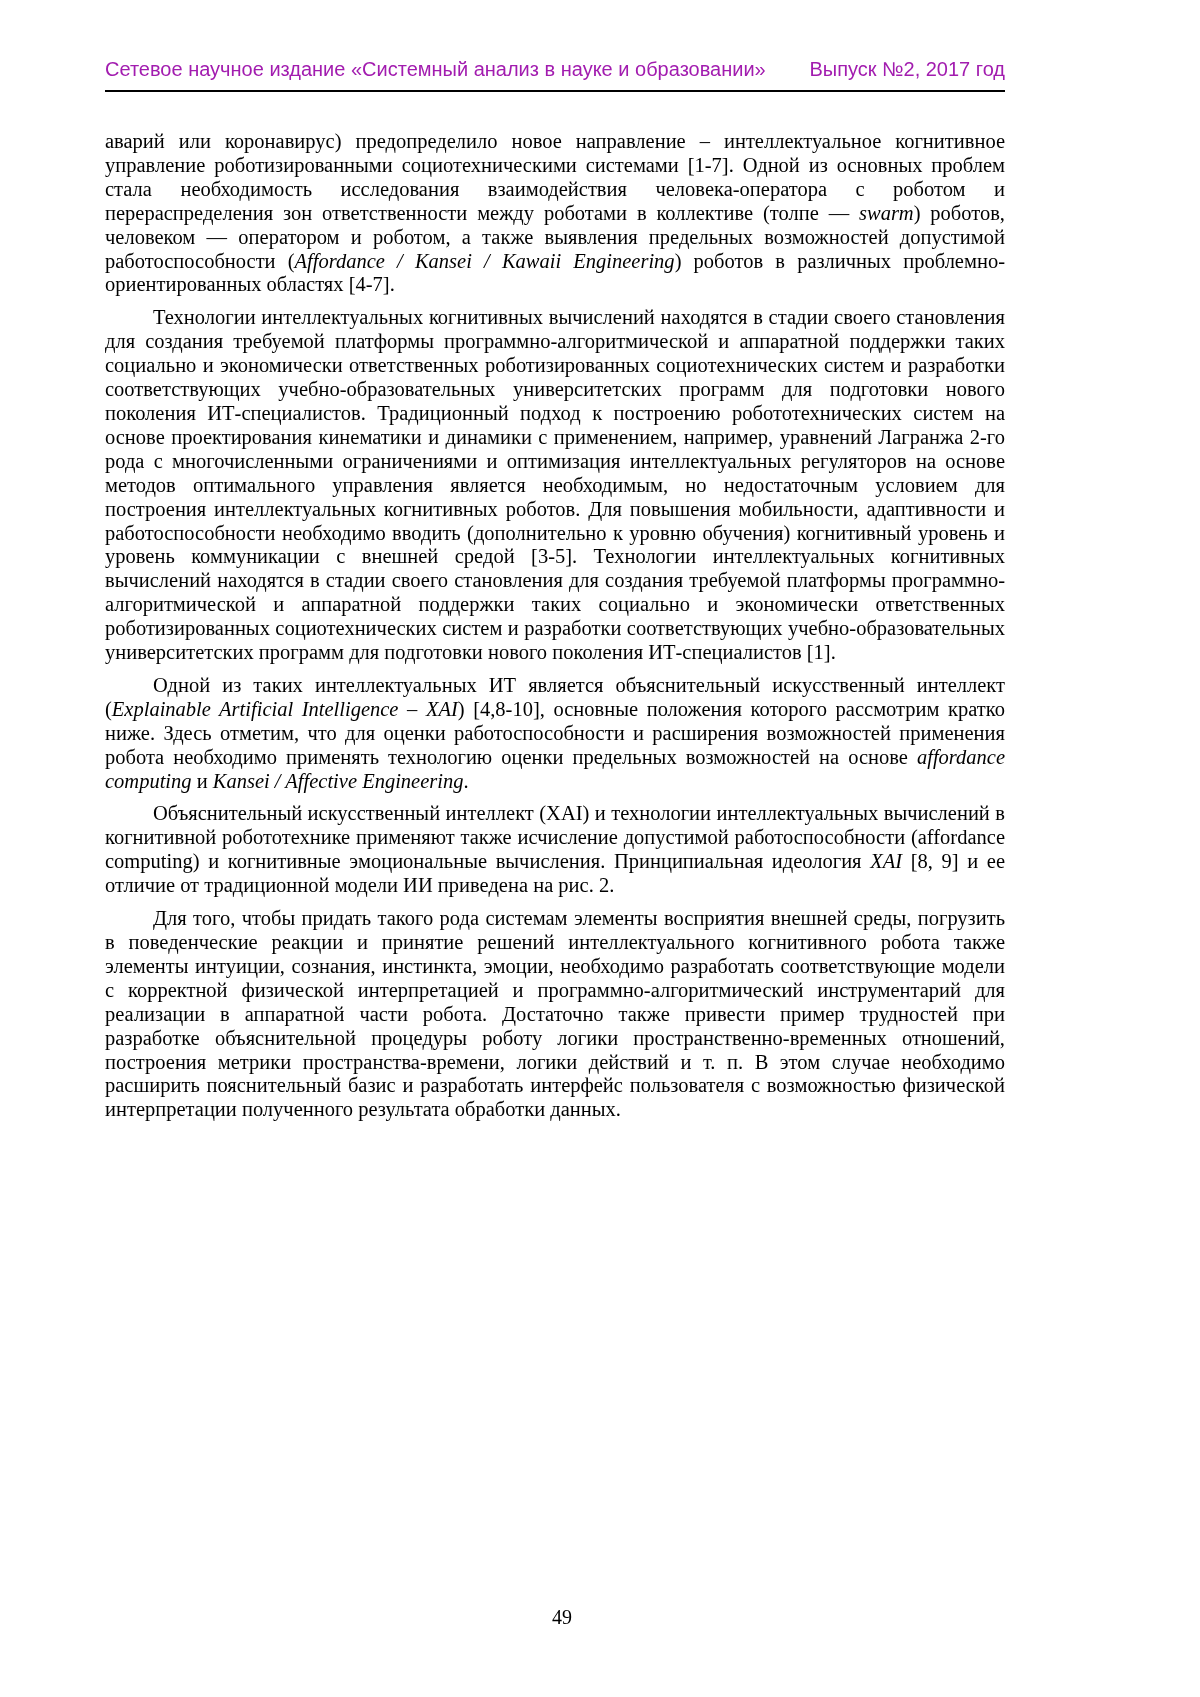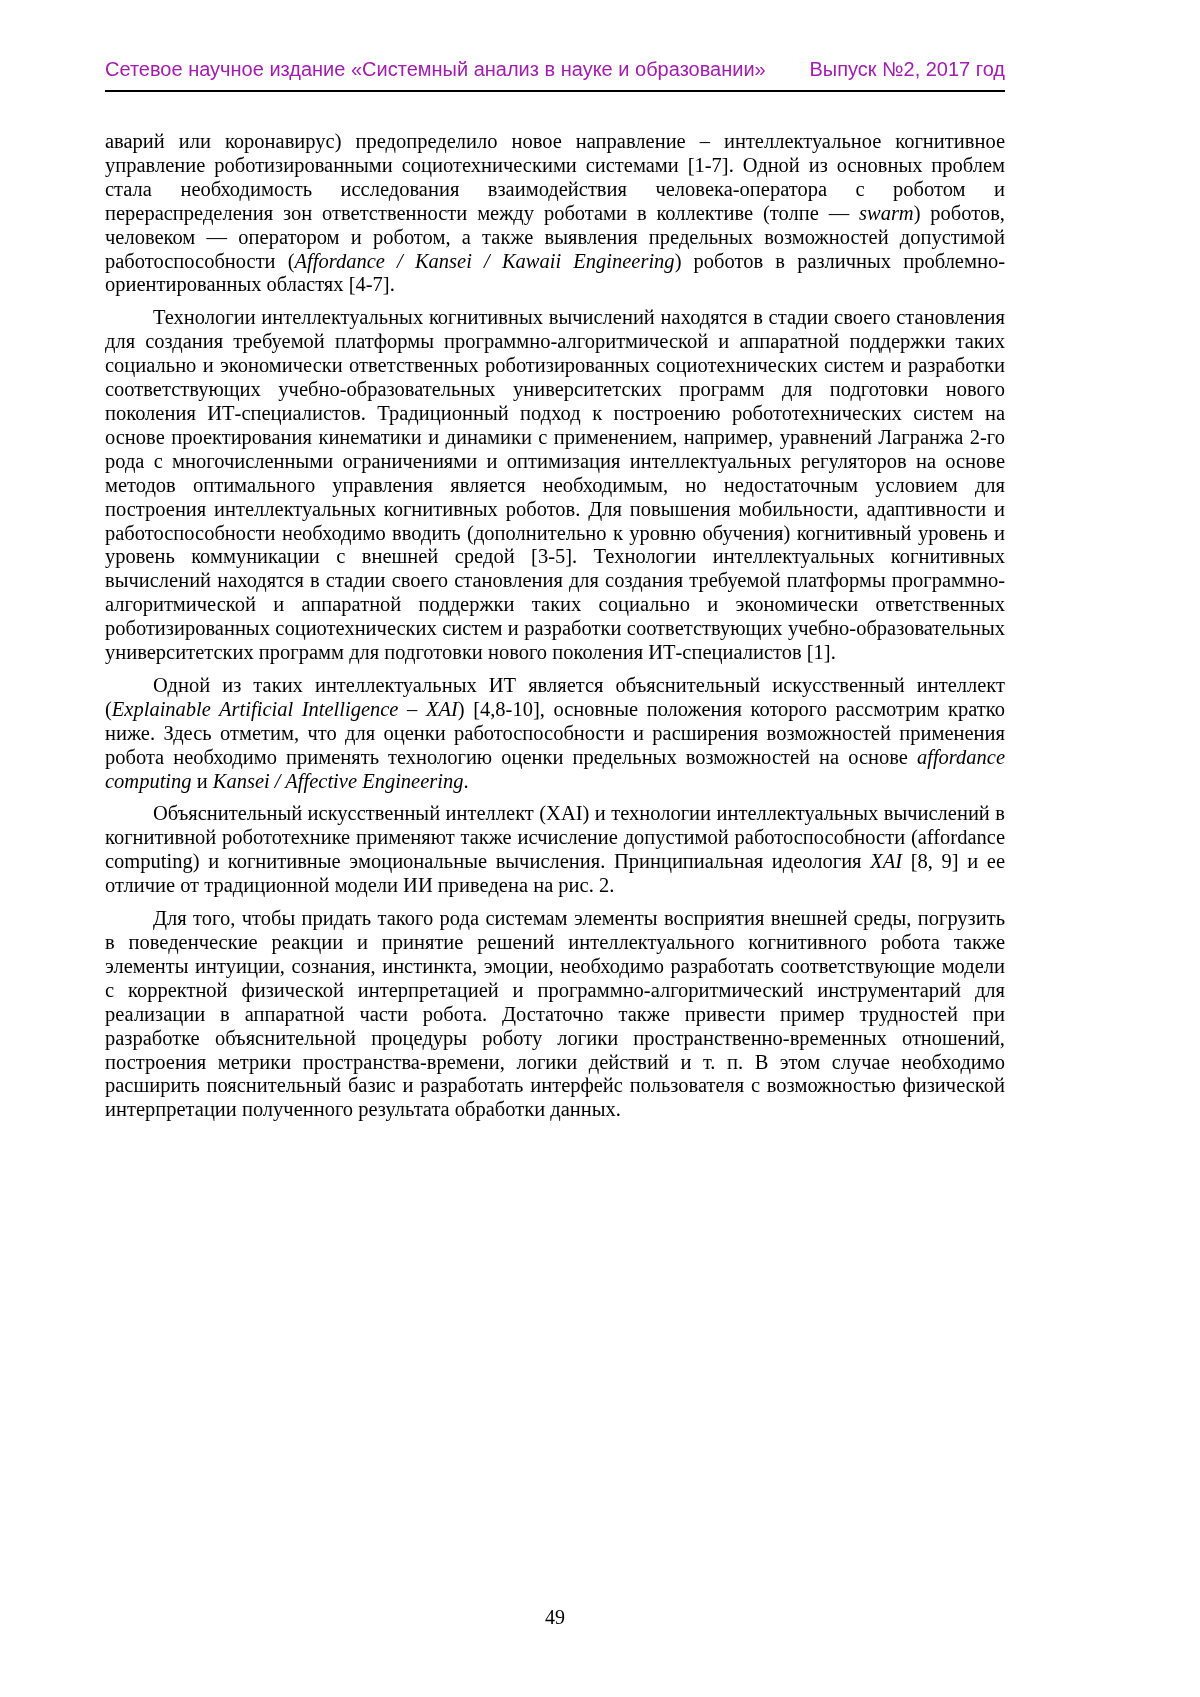--- a/index.html
+++ b/index.html
@@ -61,21 +61,21 @@
     margin-top: 9px;
   }
   .para.indent {
     text-indent: 48px;
   }
   .italic {
     font-style: italic;
   }
   .footer {
     position: absolute;
-    left: 105px;
+    left: 112px;
     top: 1606px;
     width: 900px;
     text-align: center;
     font-size: 20px;
   }
 </style>
 </head>
 <body>
 
 <div class="page">

